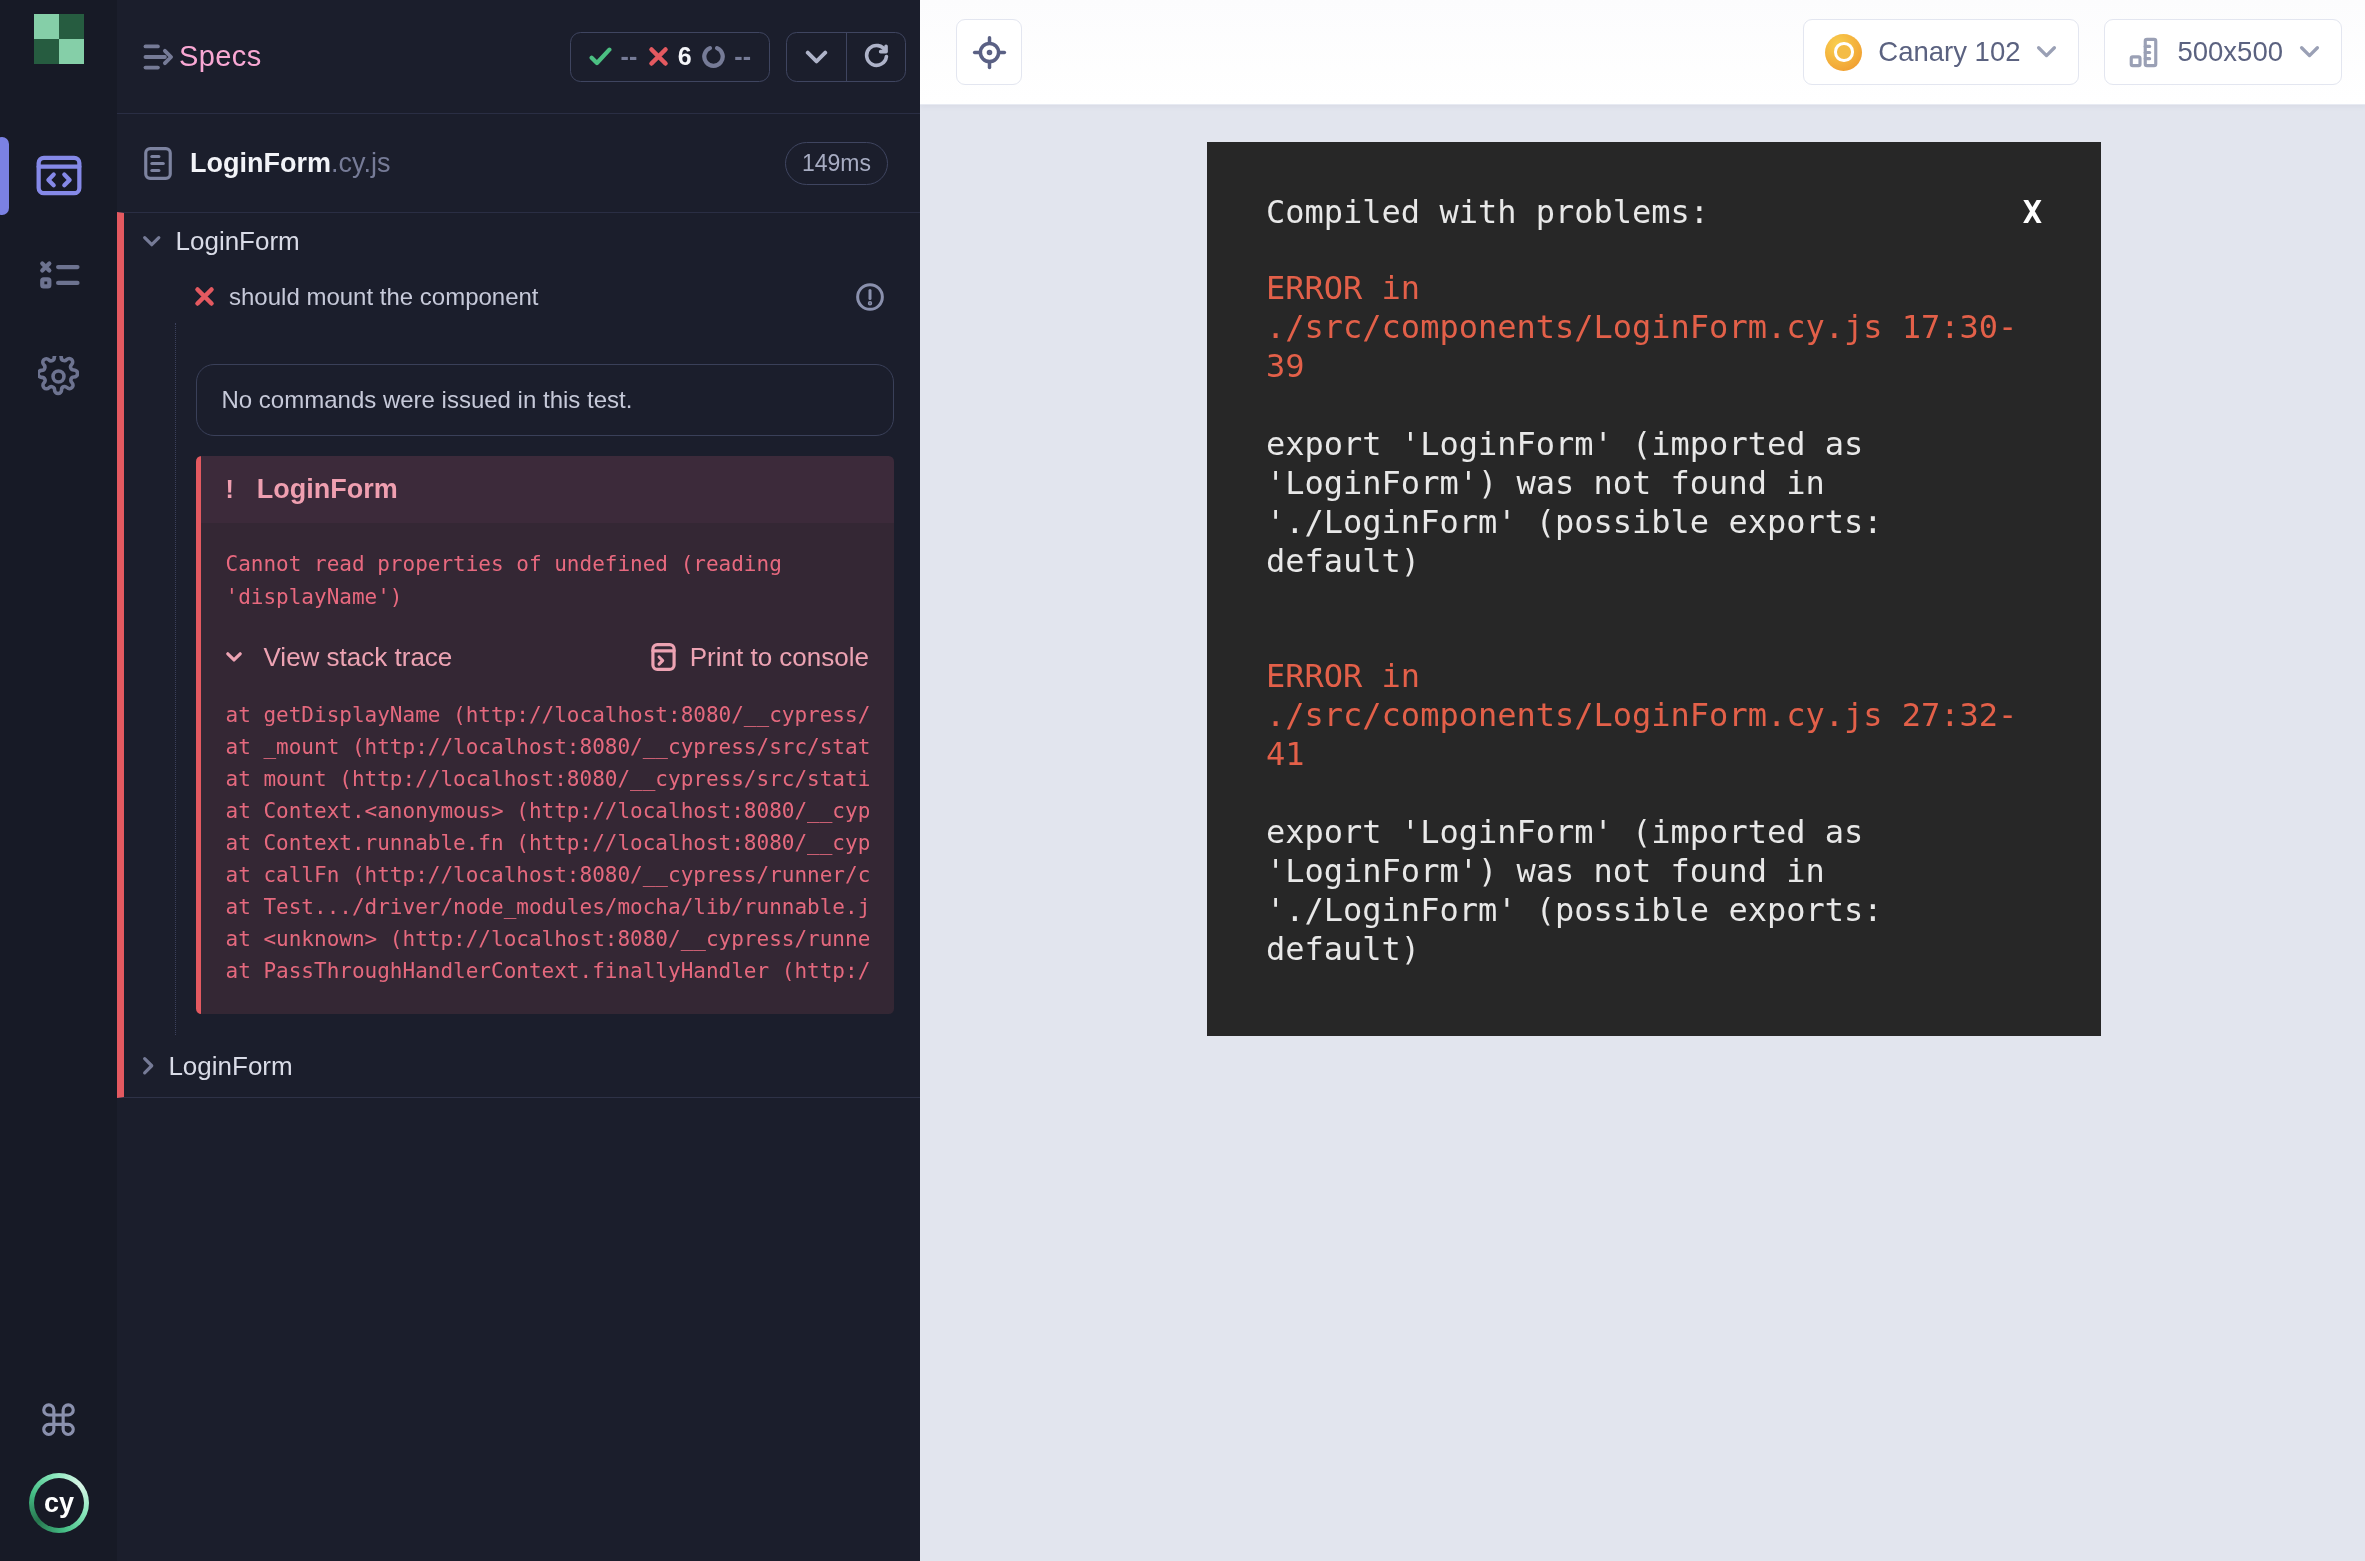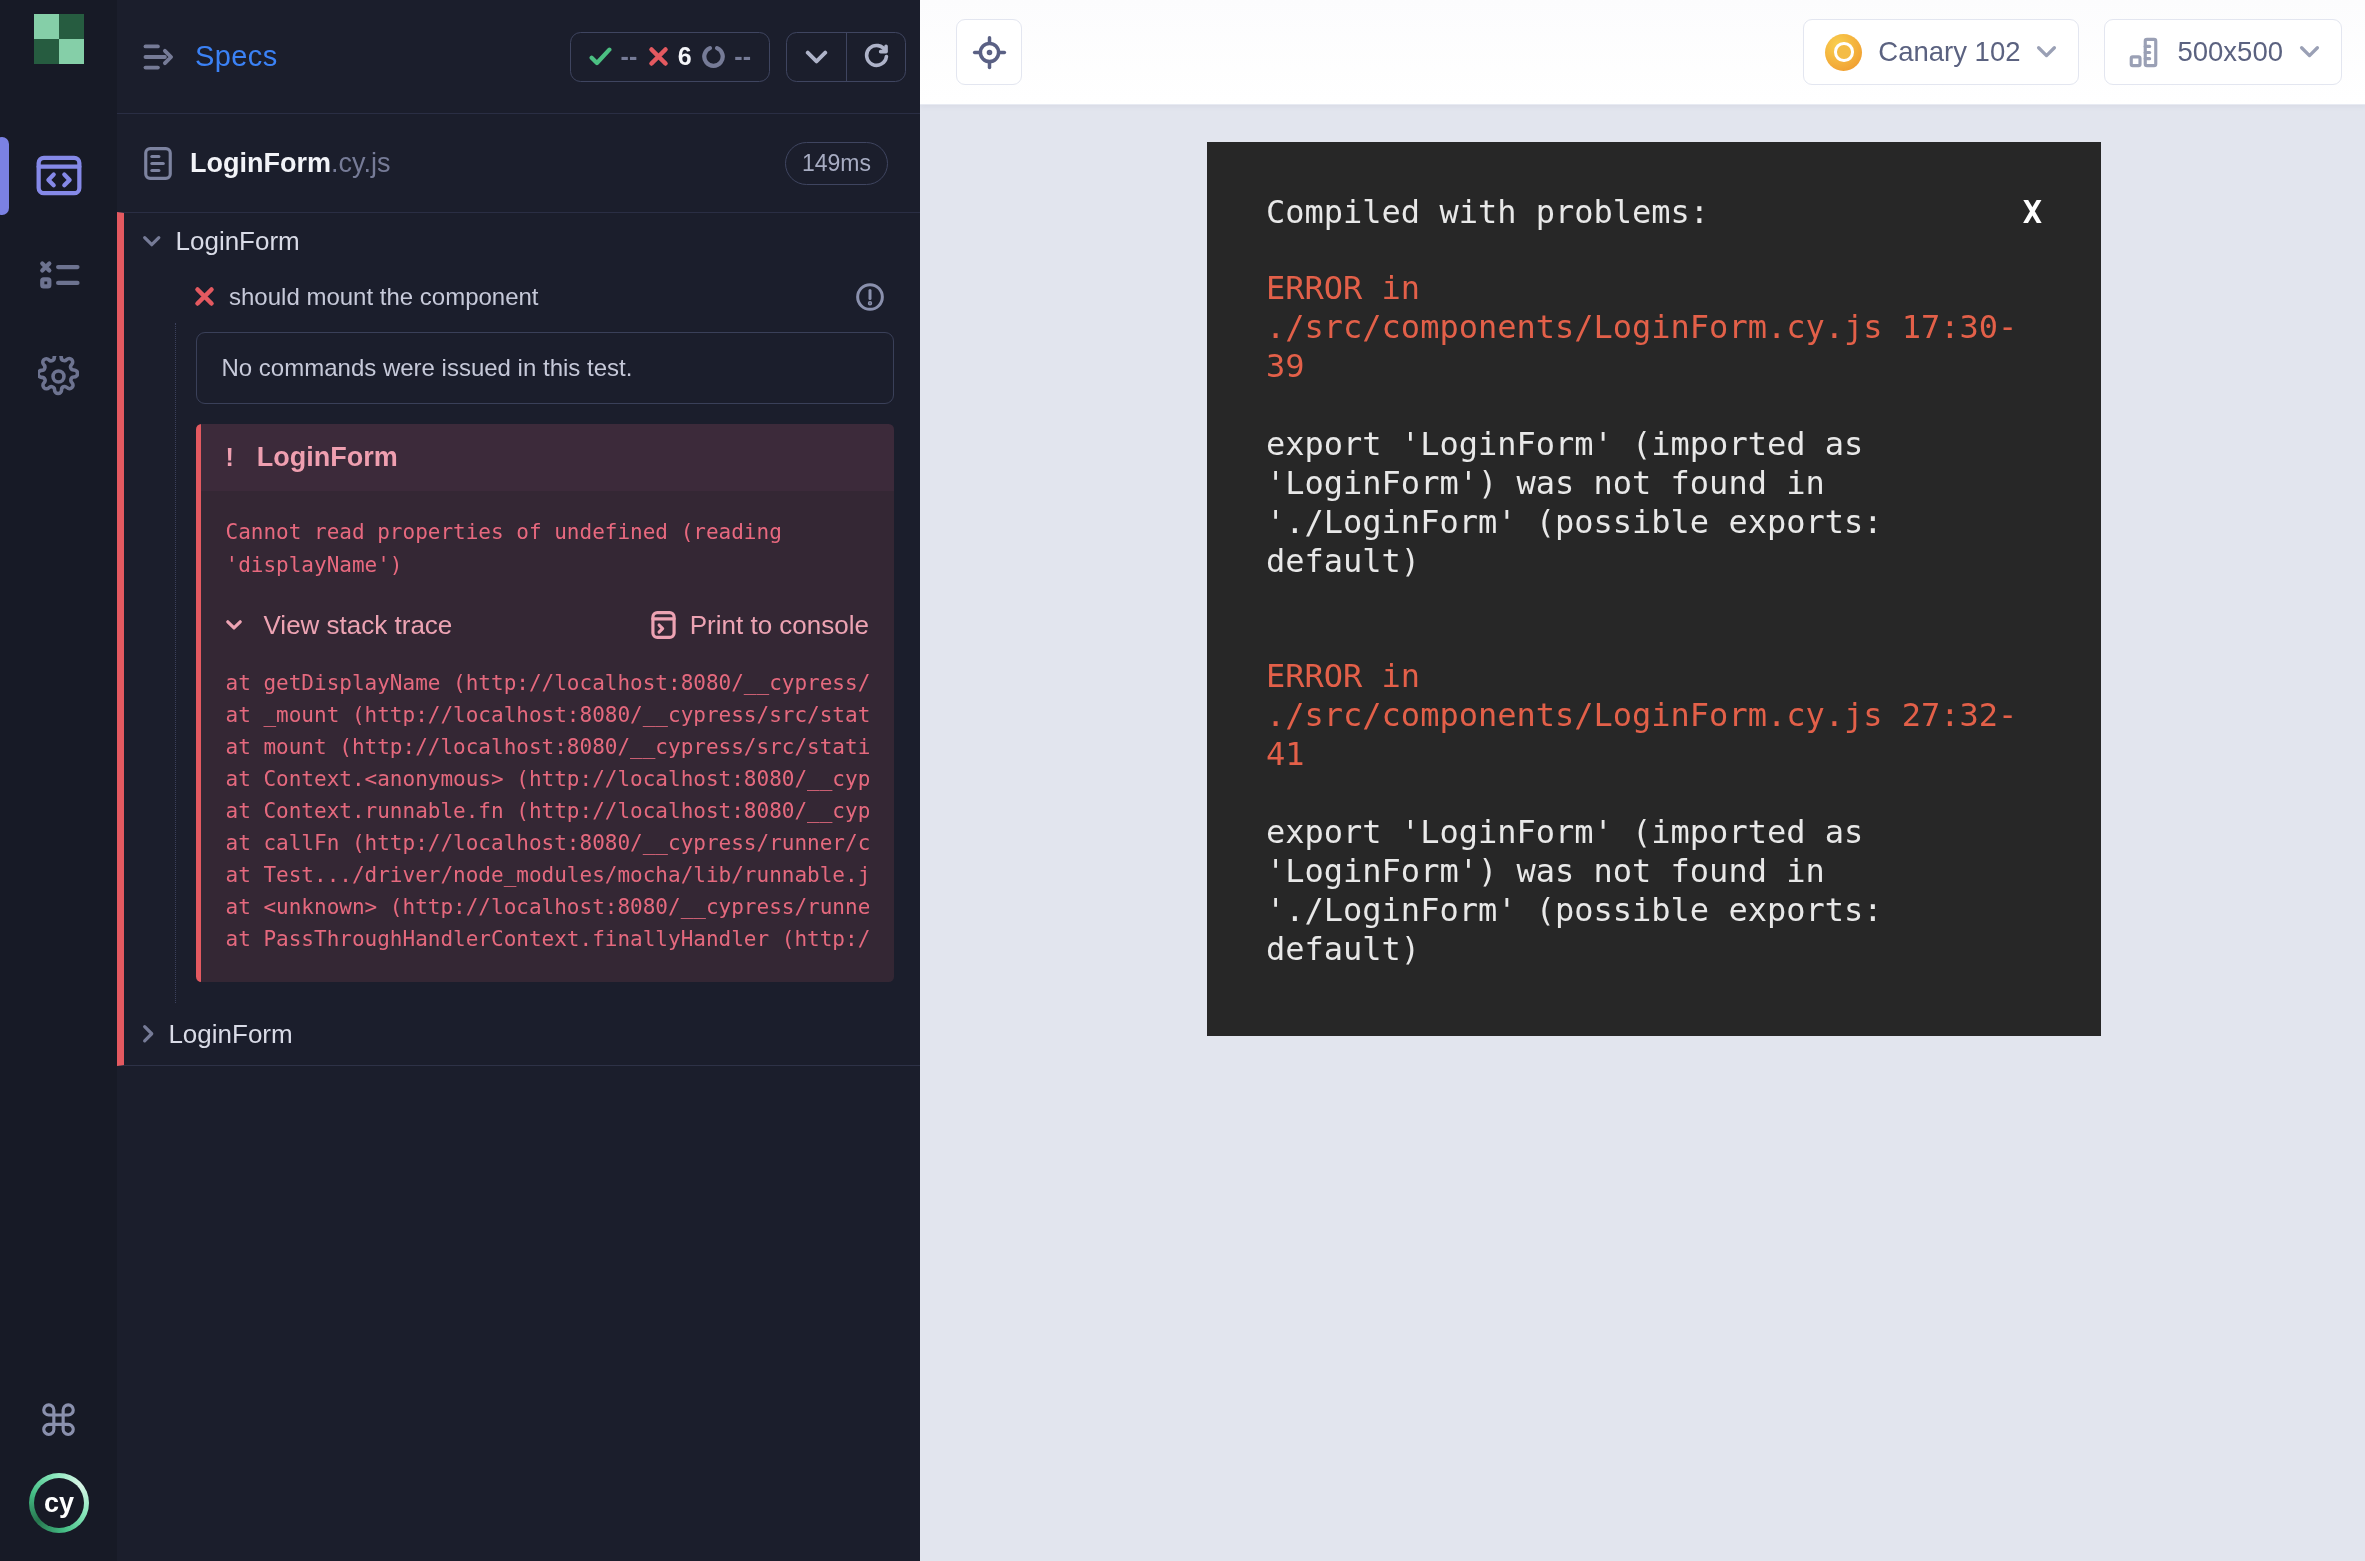--- a/index.html
+++ b/index.html
@@ -18,21 +18,21 @@
   .nav-indicator { position:absolute; left:-5.3px; top:3.5px; width:14px; height:78px; background:#7b81e3; border-radius:7px; }
   .nav-bottom-cmd { position:absolute; left:0; top:1390px; width:117px; height:62px; display:flex; align-items:center; justify-content:center; color:#8a90ad; font-size:43px; }
   .cy-badge { position:absolute; left:29px; top:1473px; width:60px; height:60px; border-radius:50%;
     background:conic-gradient(from 230deg, #27764f, #45bd85, #8ae8bd, #d9f5e7, #8ae8bd, #45bd85, #27764f); display:flex; align-items:center; justify-content:center; }
   .cy-badge-inner { width:50px; height:50px; border-radius:50%; background:#171a26; display:flex; align-items:center; justify-content:center;
     color:#fff; font-size:27px; font-weight:bold; }
 
   
   .specs { position:absolute; left:117px; top:0; width:803px; height:1562px; background:#1b1e2c; z-index:4; }
   .specs-header { height:114px; display:flex; align-items:center; padding:0 14px 0 25px; border-bottom:1.8px solid #2a2e44; }
-  .specs-title { color:#3b82f6; font-size:29px; margin-left:16px; letter-spacing:0.4px;text-align:right; }
+  .specs-title { color:#f9a8d4; font-size:29px; letter-spacing:0.4px;text-align:right; }
   .stats-box { margin-left:auto; height:50px; border:1.8px solid #3f4560; border-radius:10.6px; display:flex; align-items:center; padding:0 18px; gap:10.6px; cursor:pointer; }
   .stat { display:flex; align-items:center; gap:9px; font-size:25px; color:#767b97; font-weight:bold; }
   .stat .num-white { color:#f5f6fa; }
   .split-buttons { margin-left:16px; height:50px; border:1.8px solid #3f4560; border-radius:10.6px; display:flex; align-items:stretch; overflow:hidden; }
   .split-buttons .sb { width:59px; display:flex; align-items:center; justify-content:center; color:#aeb3c9; cursor:pointer; }
   .split-buttons .sb + .sb { border-left:1.8px solid #3f4560; }
 
   .file-row { height:98px; display:flex; align-items:center; padding:0 32px 0 25px; cursor:pointer; }
   .file-name { color:#f2f3f8; font-size:27px; font-weight:bold; margin-left:16px; }
   .file-ext  { color:#767b97; font-size:27px; }
@@ -40,21 +40,21 @@
 
   .failed-block { border-left:7px solid #e45960; border-top:1.8px solid #2a2e44; border-bottom:1.8px solid #2e3247; }
   .suite-row { height:57px; display:flex; align-items:center; padding-left:18px; gap:14px; color:#d9dbe7; font-size:26px; cursor:pointer; }
   .suite-row.bottom { height:62px; }
   .chev { color:#767b97; }
   .test-row { height:53px; display:flex; align-items:center; padding-left:70px; gap:14px; color:#c6c9d9; font-size:24px; cursor:pointer; }
   .test-row .spacer { flex:1; }
   .attempt-info { margin-right:35px; color:#8a90ad; cursor:pointer; }
 
   .attempt { margin-left:51px; border-left:1.8px dotted #3c415c; padding:9px 26px 21px 19.5px; }
-  .nocmd { border:1.8px solid #3a4059; border-radius:9px; padding:21px 25px; color:#c6c9d9; font-size:24px; }
+  .nocmd { border:1.8px solid #3a4059; border-radius:18px; padding:21px 25px; color:#c6c9d9; font-size:24px;margin-top:32px; }
   .errbox { margin-top:19.5px; border-left:5.3px solid #e45960; border-radius:5.3px; overflow:hidden; }
   .errhead { background:#3c2a3a; padding:18px 25px; display:flex; gap:23px; align-items:center; }
   .errhead .bang { color:#ef9fb0; font-weight:bold; font-size:25px; }
   .errhead .etype { color:#ef9fb0; font-weight:bold; font-size:27px; }
   .errbody { background:#342734; }
   .errmsg { padding:25px 25px 7px; color:#e8697f; font-size:21px; line-height:33px; }
   .errctrl { padding:21px 25px 7px; display:flex; align-items:center; }
   .toggle { display:flex; align-items:center; gap:22px; color:#eda3b3; font-size:26px; cursor:pointer; }
   .printc { margin-left:auto; display:flex; align-items:center; gap:12.4px; color:#eda3b3; font-size:26px; cursor:pointer; }
   .stack { padding:19.5px 25px 27px; }

